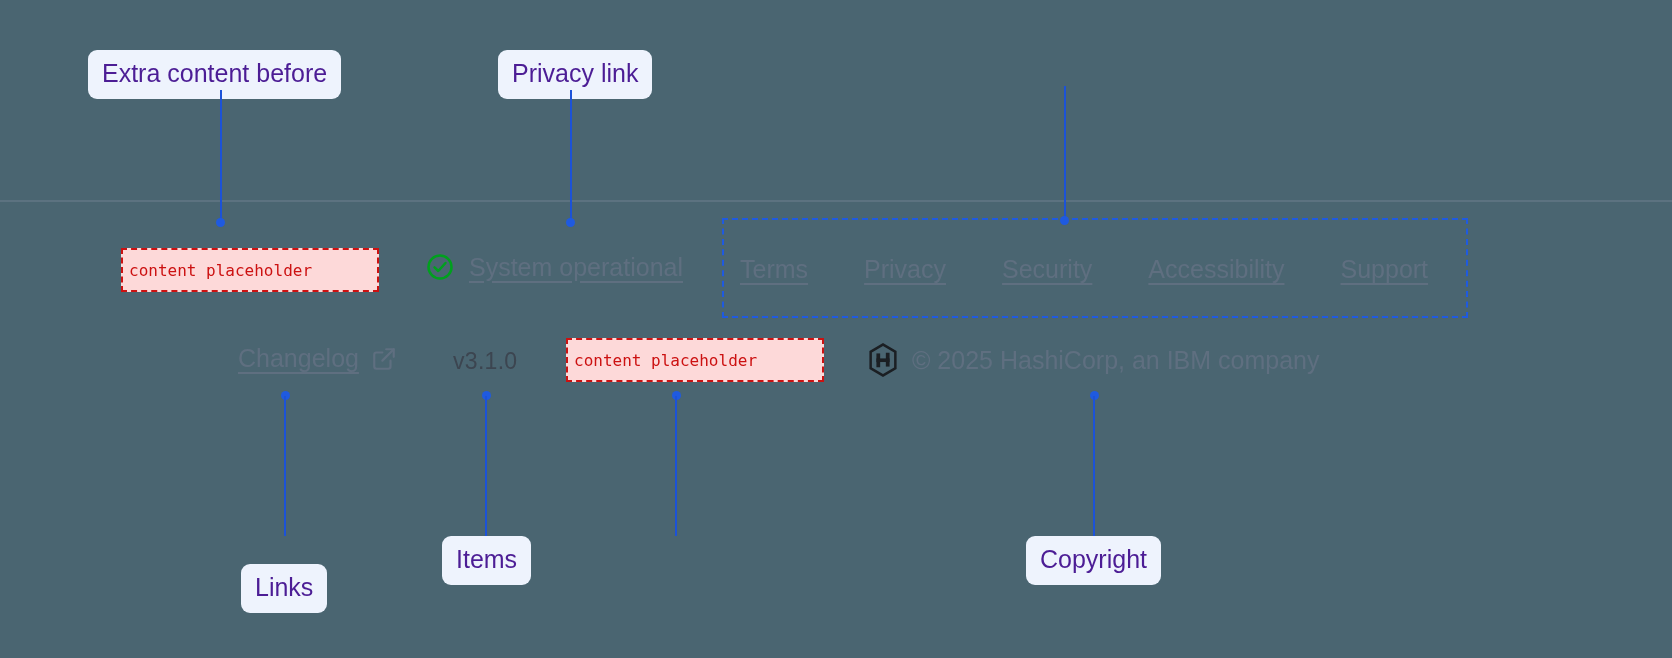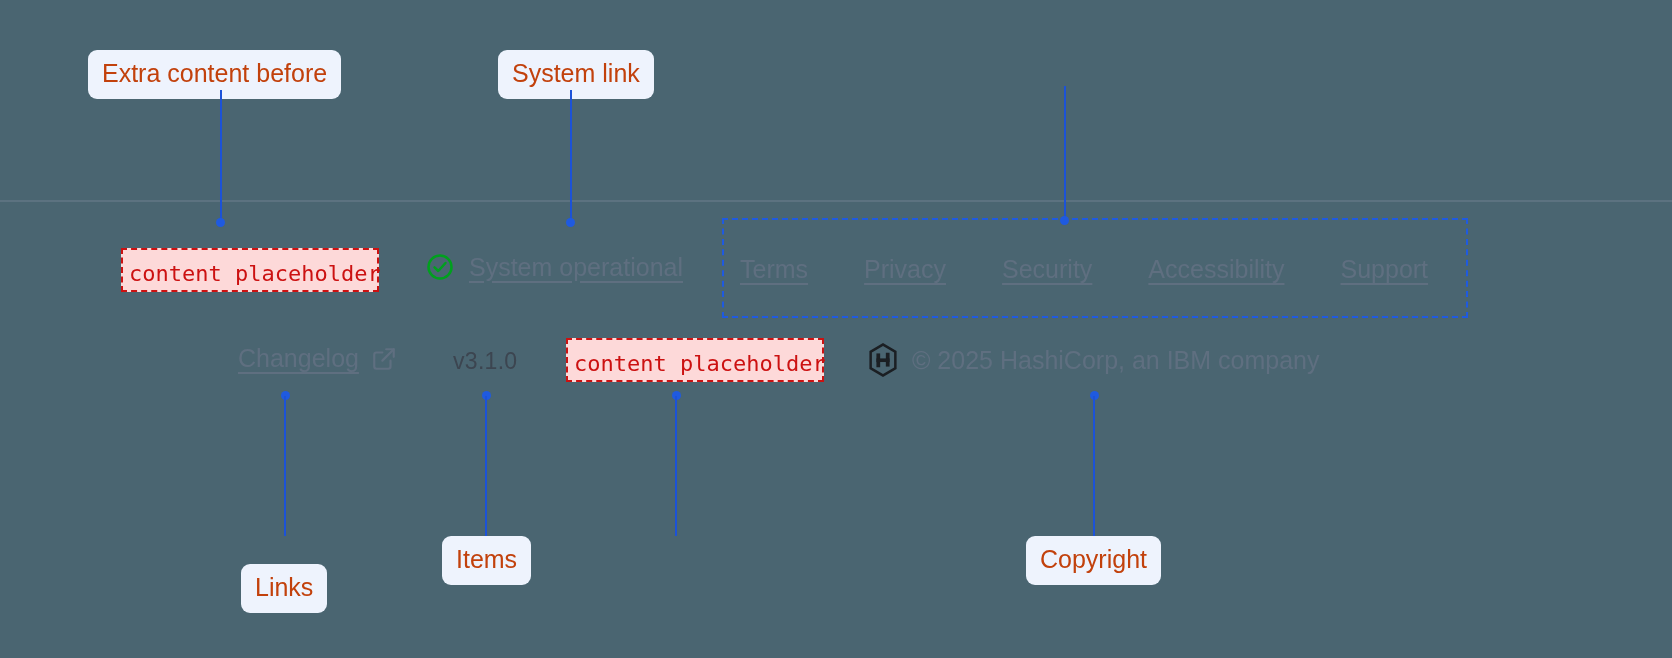--- a/index.html
+++ b/index.html
@@ -31,21 +31,21 @@
   .ann-dot {
     position: absolute;
     width: 9px;
     height: 9px;
     border-radius: 50%;
     background: #1f5ae0;
   }
   .ann-pill {
     position: absolute;
     background: #eef3fd;
-    color: #c2410c;
+    color: #4c1d95;
     border-radius: 9px;
     font-size: 25px;
     line-height: 1;
     padding: 11px 14px 13px 14px;
     white-space: nowrap;
     font-family: "Liberation Sans", sans-serif;
   }
 
   
   .footer-divider {
@@ -84,21 +84,21 @@
     letter-spacing: 0.3px;
   }
 
   
   .placeholder-chip {
     position: absolute;
     background: #fdd9d9;
     border: 2px dashed #cc1111;
     color: #cc1111;
     font-family: "DejaVu Sans Mono", monospace;
-    font-size: 22px;
+    font-size: 16px;
     line-height: 1;
     padding: 13px 4px 14px 6px;
     white-space: nowrap;
     box-sizing: border-box;
   }
 
   
   .legal-box {
     position: absolute;
     border: 2px dashed #1f5ae0;
@@ -152,21 +152,21 @@
 <body>
 
 <div id="stage">
 
   <div class="footer-divider"></div>
 
   <div class="ann-pill" style="left:88px; top:50px;">Extra content before</div>
   <div class="ann-line" style="left:220px; top:90px; height:132px;"></div>
   <div class="ann-dot" style="left:216px; top:218px;"></div>
 
-  <div class="ann-pill" style="left:498px; top:50px;">System link</div>
+  <div class="ann-pill" style="left:498px; top:50px;">Privacy link</div>
   <div class="ann-line" style="left:570px; top:90px; height:132px;"></div>
   <div class="ann-dot" style="left:566px; top:218px;"></div>
 
   <div class="ann-line" style="left:1064px; top:86px; height:136px;"></div>
   <div class="ann-dot" style="left:1060px; top:216px;"></div>
 
   <div class="placeholder-chip" style="left:121px; top:248px; width:258px; height:44px;">content placeholder</div>
 
   <div class="footer-row" style="left:425px; top:252px;">
     <div class="status-wrap">

